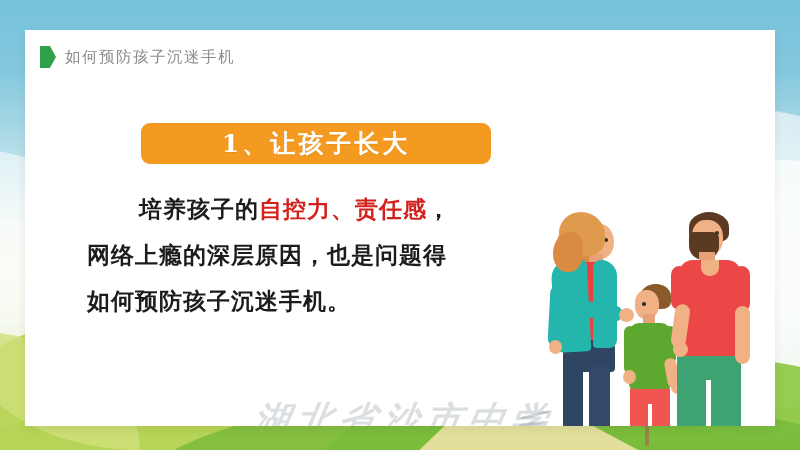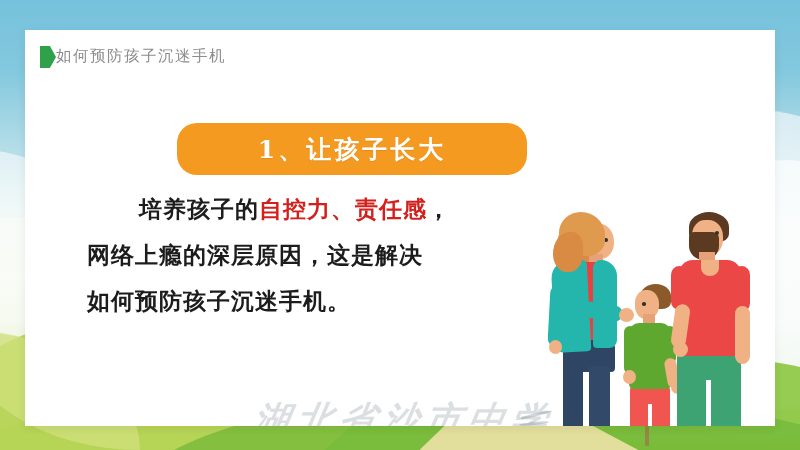--- a/index.html
+++ b/index.html
@@ -62,36 +62,36 @@
   
   .card{
     position:absolute;left:25px;top:30px;width:750px;height:396px;
     background:#ffffff;
     box-shadow:0 2px 10px rgba(0,0,0,.07);
     overflow:hidden;
   }
 
   
   .hdr{
-    position:absolute;left:15px;top:16px;display:flex;align-items:flex-start;gap:0;
+    position:absolute;left:15px;top:16px;display:flex;align-items:center;gap:9px;
   }
   .hdr-marker{
     width:16px;height:22px;background:#2fa14b;
     clip-path:polygon(0% 0%,62% 0%,100% 50%,62% 100%,0% 100%);
   }
   .hdr-title{
     font-size:15.5px;color:#8c8c8c;letter-spacing:1.5px;
     font-family:"DejaVu Sans","Liberation Sans",sans-serif;white-space:nowrap;
   }
 
   
   .banner{
-    position:absolute;left:116px;top:93px;width:350px;height:52px;
-    background:#f59a20;border-radius:20px;
-    display:flex;align-items:center;justify-content:center;margin-left:36px;
+    position:absolute;left:116px;top:93px;width:350px;height:41px;
+    background:#f59a20;border-radius:9px;
+    display:flex;align-items:center;justify-content:center;
   }
   .banner-text{
     color:#ffffff;font-size:25px;font-weight:bold;letter-spacing:3px;
     font-family:"DejaVu Serif","Liberation Serif",serif;
     text-shadow:0 1px 1px rgba(0,0,0,.08);white-space:nowrap;
   }
 
   
   .body-copy{
     position:absolute;left:62px;top:156px;width:430px;
@@ -196,21 +196,21 @@
       <div class="hdr-marker"></div>
       <div class="hdr-title">如何预防孩子沉迷手机</div>
     </div>
 
     <div class="banner">
       <div class="banner-text">1、让孩子长大</div>
     </div>
 
     <div class="body-copy">
       <span class="ln indent"><span>培养孩子的</span><span class="hl">自控力、责任感</span><span>，</span></span>
-      <span class="ln"><span>网络上瘾的深层原因，这是解决</span></span>
+      <span class="ln"><span>网络上瘾的深层原因，也是问题得</span></span>
       <span class="ln"><span>如何预防孩子沉迷手机。</span></span>
     </div>
 
     <div class="family">
       <div class="grass-tuft">
         <div class="blade" style="left:0;top:4px;width:36px;transform:rotate(-14deg);"></div>
         <div class="blade" style="left:4px;top:12px;width:30px;transform:rotate(-6deg);"></div>
 
       </div>
 

